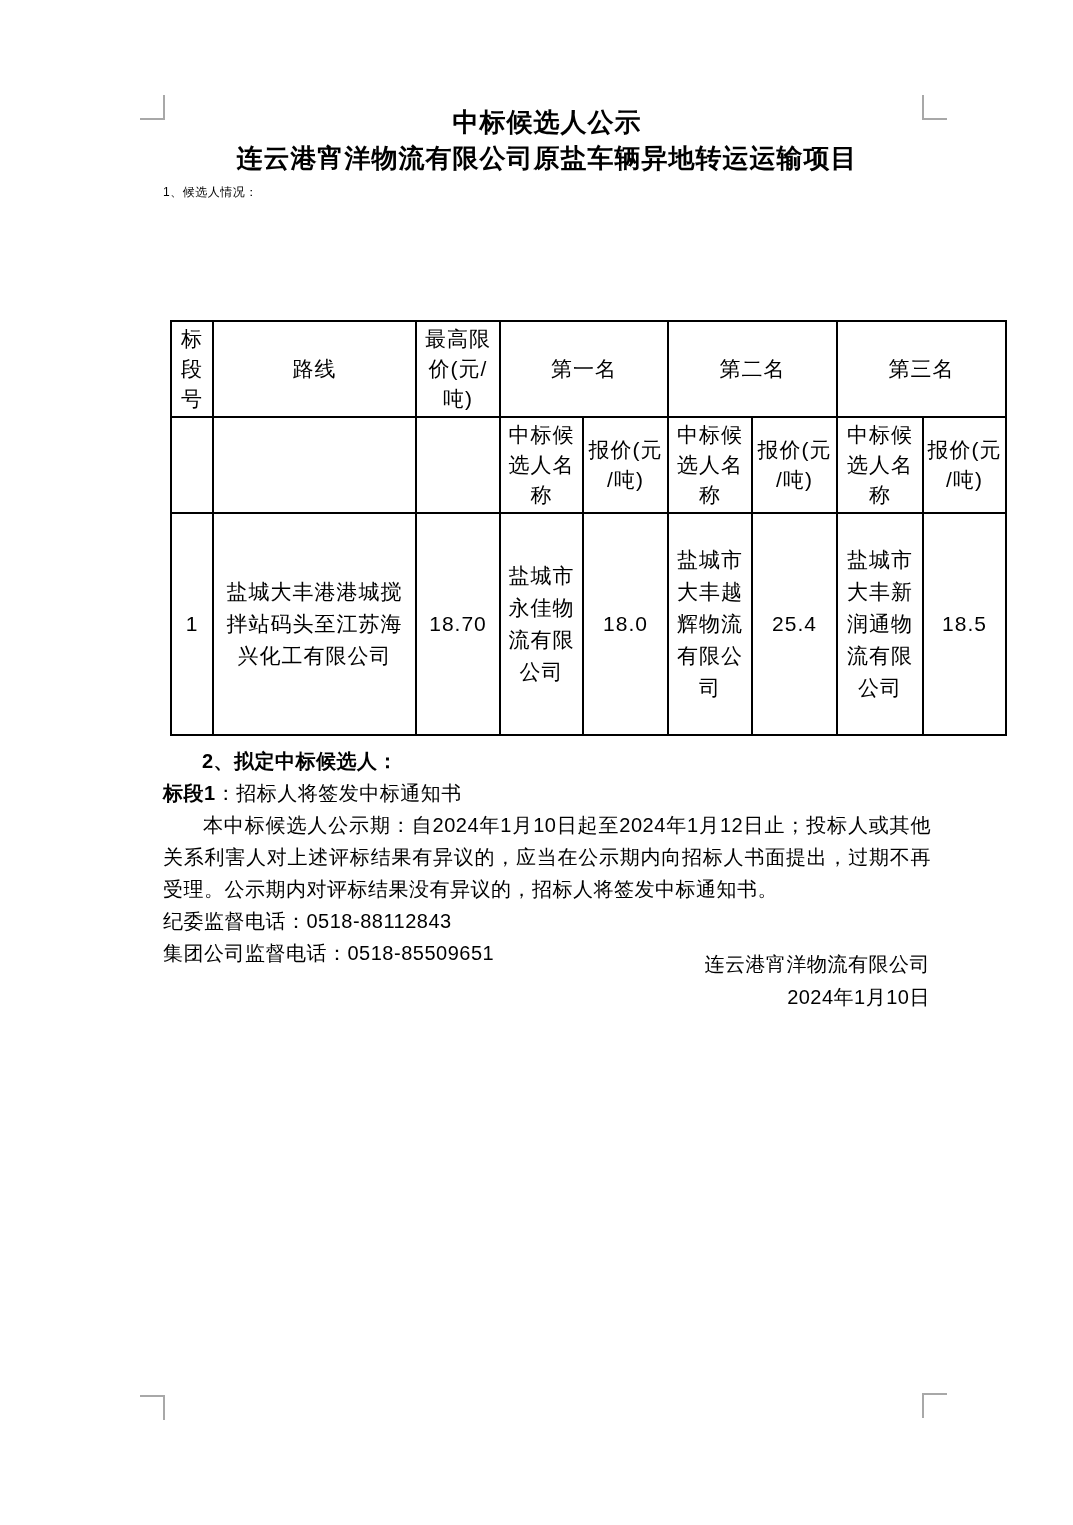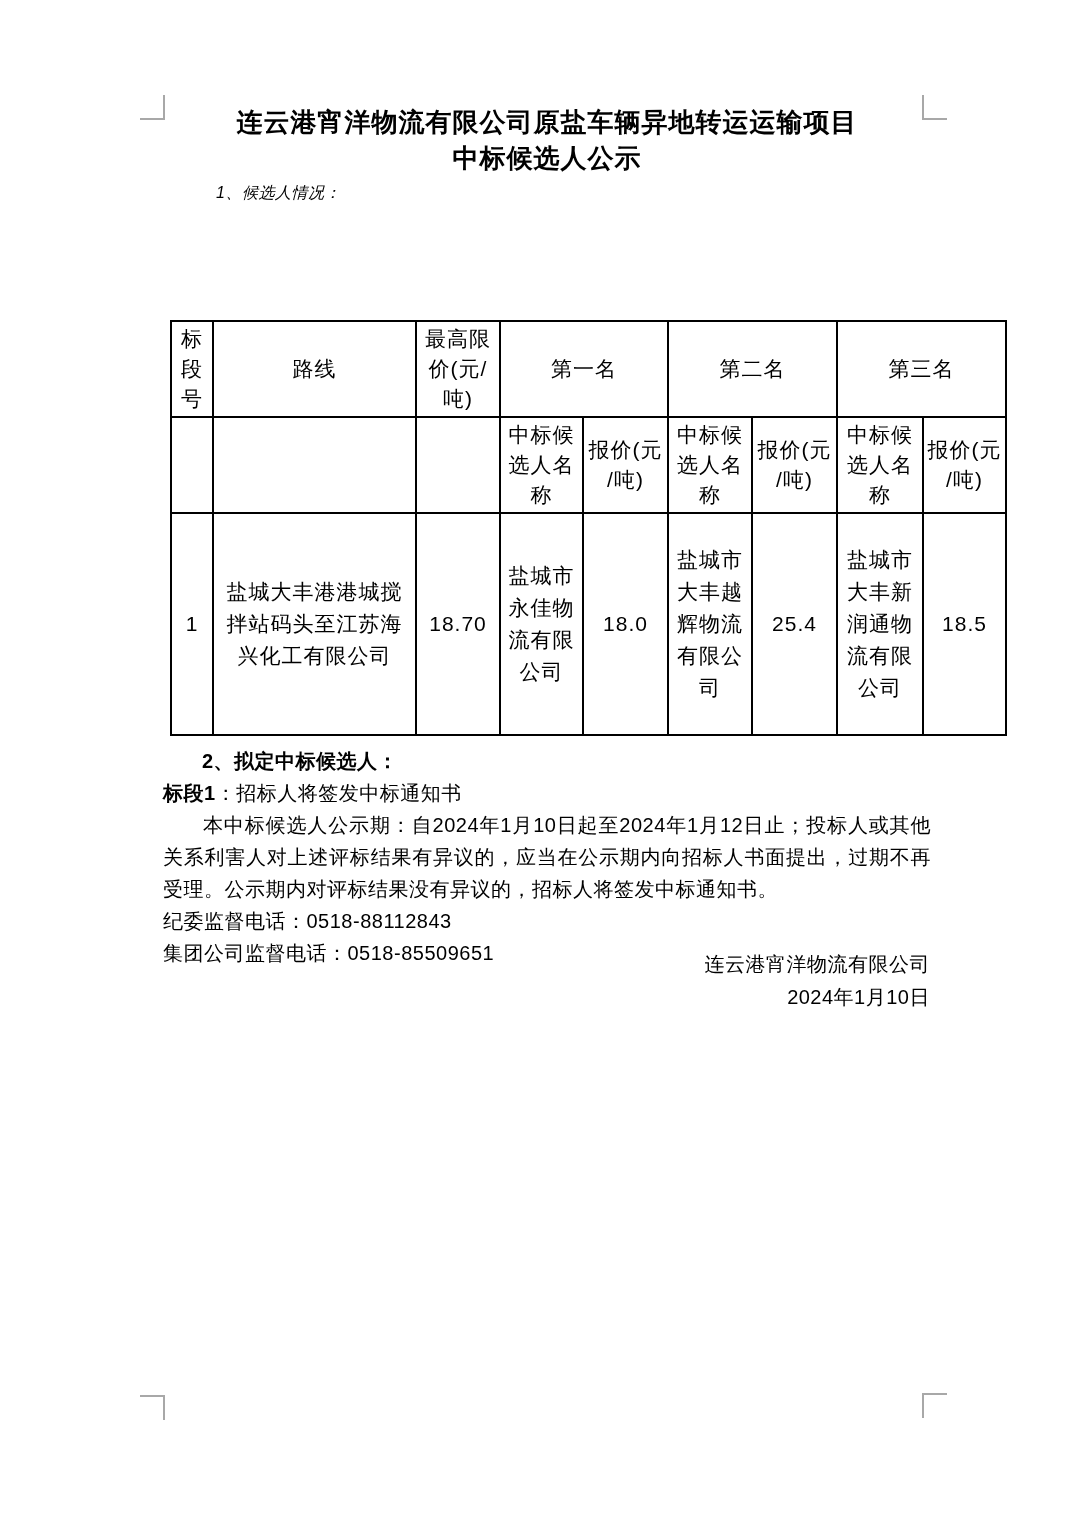--- a/index.html
+++ b/index.html
@@ -16,21 +16,21 @@
   .crop { position:absolute; width:25px; height:25px; }
   .crop.tl { left:140px; top:95px;   border-right:2px solid #a8a8a8; border-bottom:2px solid #a8a8a8; }
   .crop.tr { left:922px; top:95px;   border-left:2px solid #a8a8a8;  border-bottom:2px solid #a8a8a8; }
   .crop.bl { left:140px; top:1395px; border-right:2px solid #a8a8a8; border-top:2px solid #a8a8a8; }
   .crop.br { left:922px; top:1393px; border-left:2px solid #a8a8a8;  border-top:2px solid #a8a8a8; }
 
   .content-top { position:absolute; left:163px; top:104px; width:768px; }
   .doc-title { text-align:center; font-size:26px; font-weight:bold; line-height:36px; letter-spacing:1px; }
   .intro { margin-top:26px; font-size:20px; line-height:33px; letter-spacing:0.5px;
            text-align:justify; text-indent:40px; }
-  .sec1 { margin-left:53px; font-size:16px; line-height:33px; letter-spacing:0.5px;font-style:italic; }
+  .sec1 { font-size:12px; line-height:33px; letter-spacing:0.5px; }
 
   table.candidates {
     position:absolute; left:170px; top:320px;
     width:835px; table-layout:fixed; border-collapse:collapse;
   }
   table.candidates th, table.candidates td {
     border:2px solid #000000;
     font-weight:normal;
     text-align:center; vertical-align:middle;
     white-space:pre-line;
@@ -56,22 +56,22 @@
 
 <div class="page">
 
   <div class="crop tl"></div>
   <div class="crop tr"></div>
   <div class="crop bl"></div>
   <div class="crop br"></div>
 
   <div class="content-top">
     <div class="doc-title">
+      <div>中标候选人公示</div>
       <div>连云港宵洋物流有限公司原盐车辆异地转运运输项目</div>
-      <div>中标候选人公示</div>
     </div>
     <p class="sec1">1、候选人情况：</p>
   </div>
 
   <table class="candidates">
     <colgroup>
       <col style="width:42px">
         <col style="width:203px">
         <col style="width:84px">
       <col style="width:83px">

